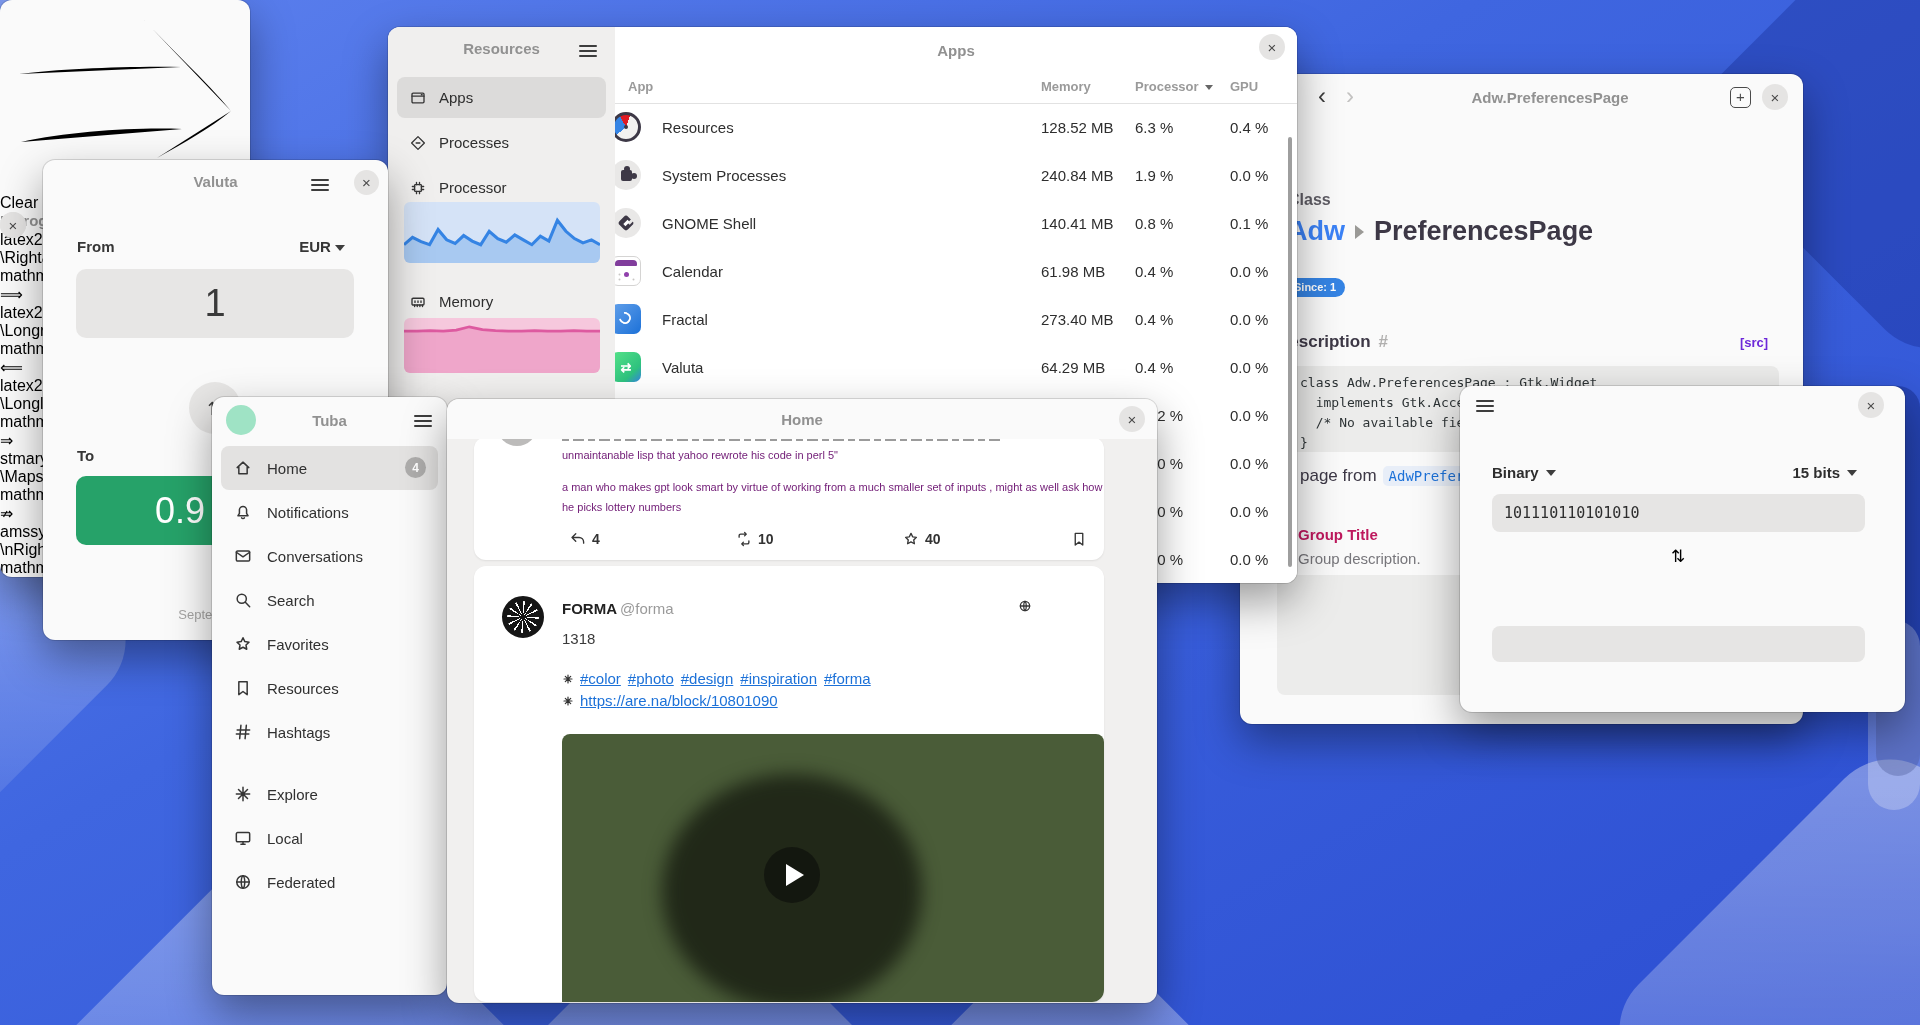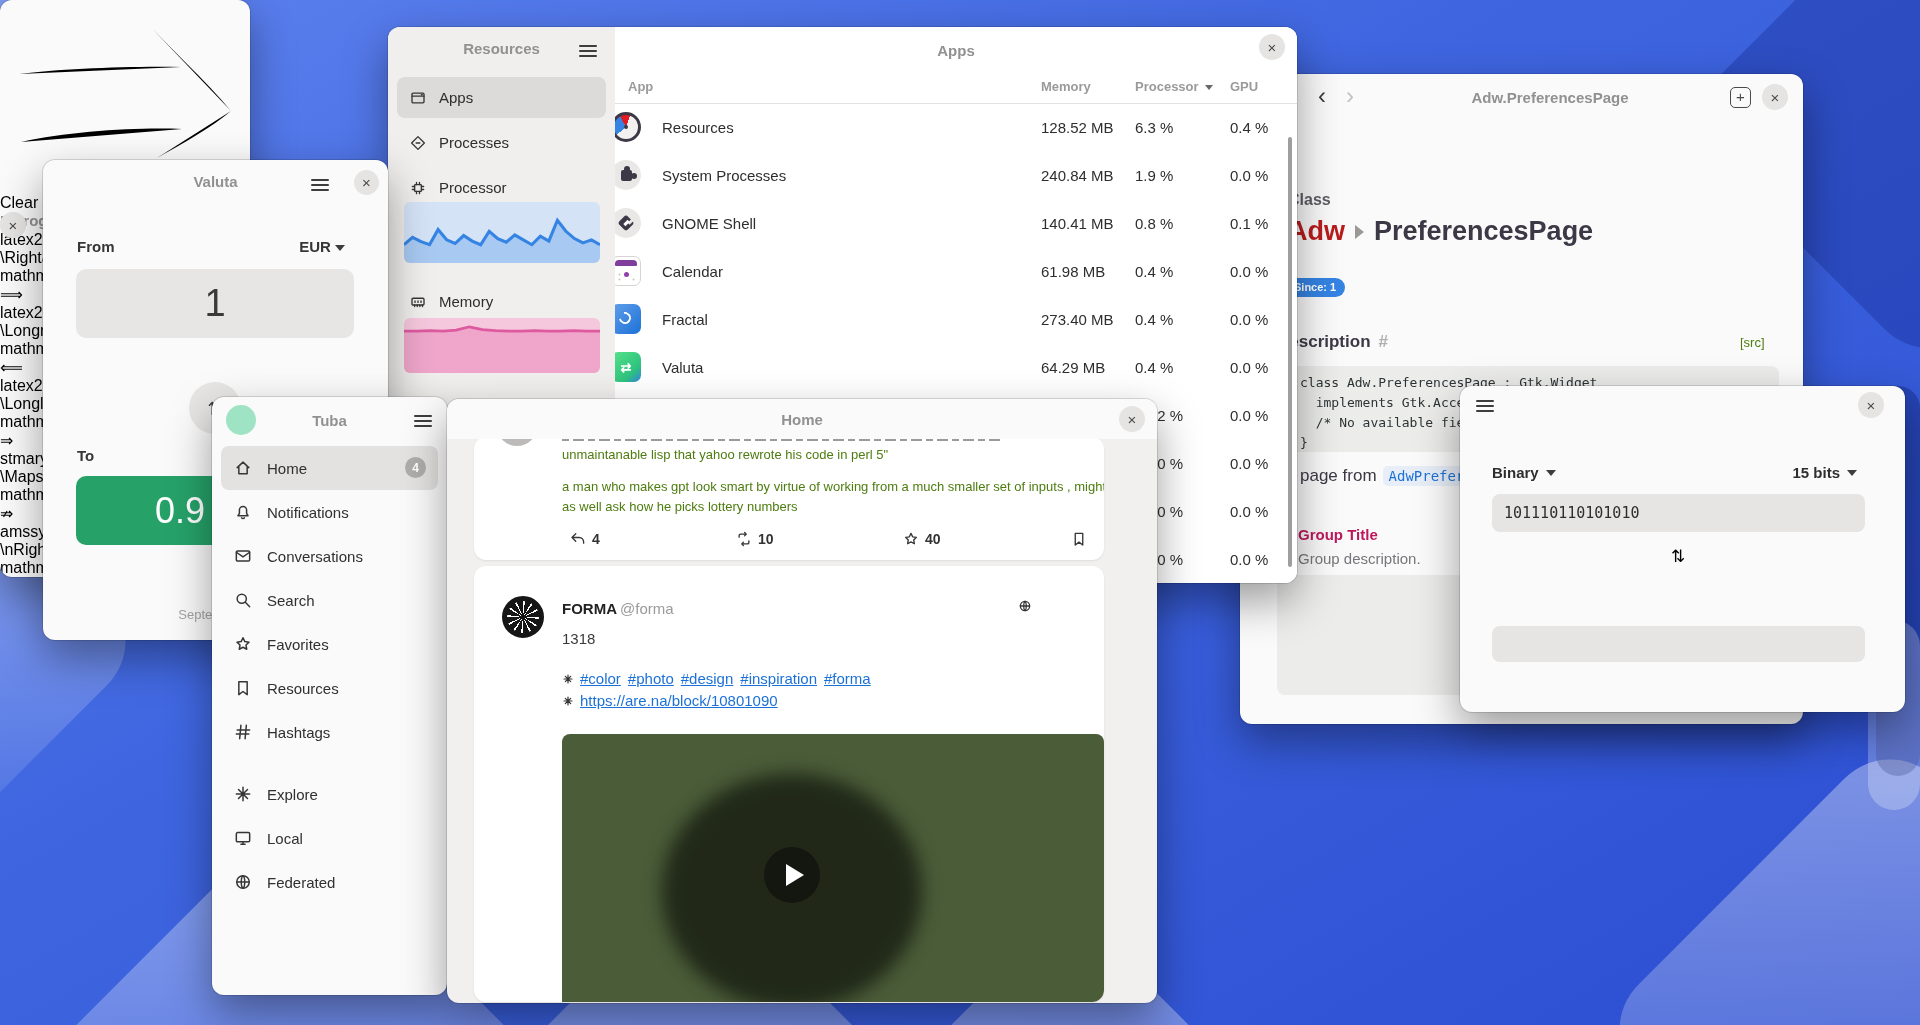--- a/index.html
+++ b/index.html
@@ -99,21 +99,21 @@
   
   .win-home{left:447px;top:399px;width:710px;height:604px;z-index:41;background:#f1f0ef;}
   .home-head{position:absolute;left:0;top:0;right:0;height:40px;background:#fafafa;}
   .win-home .wtitle{left:0;right:0;top:12px;text-align:center;}
   .home-close{right:12px;top:7px;}
   .card{position:absolute;left:27px;width:630px;background:#fff;border-radius:12px;overflow:hidden;box-shadow:0 1px 2px rgba(0,0,0,.08);}
   .card1{top:38px;height:123px;}
   .cut-avatar{position:absolute;left:23px;top:-31px;width:40px;height:40px;border-radius:50%;background:#bcbbba;}
   .cut-line{position:absolute;left:88px;top:0;width:442px;height:4px;opacity:.55;filter:blur(.4px);
     background:repeating-linear-gradient(90deg,#4a4a4a 0 7px,transparent 7px 11px,#4a4a4a 11px 22px,transparent 22px 26px);}
-  .p1-line{position:absolute;left:88px;font-size:13px;color:#4d7c0f;line-height:20px;}
+  .p1-line{position:absolute;left:88px;font-size:11px;color:#701a75;line-height:20px;}
   .p1-body2{width:552px;}
   .act{position:absolute;top:93px;display:flex;align-items:center;gap:5px;font-size:14px;font-weight:bold;color:#333;}
   .act svg{width:18px;height:18px;}
   .card2{top:167px;height:436px;}
   .p2-avatar{position:absolute;left:28px;top:30px;width:42px;height:42px;border-radius:50%;
      background:repeating-conic-gradient(#fff 0deg 7deg,#161616 7deg 30deg);border:5px solid #161616;box-sizing:border-box;}
   .p2-author{position:absolute;left:88px;top:34px;font-size:15px;font-weight:bold;color:#222;}
   .p2-handle{position:absolute;left:146px;top:34px;font-size:15px;color:#9a9a9a;}
   .p2-globe{position:absolute;right:72px;top:33px;color:#555;}
   .p2-body{position:absolute;left:88px;top:64px;font-size:15px;color:#3a3a3a;}
@@ -136,26 +136,26 @@
   .play::after{content:"";margin-left:5px;width:0;height:0;border-left:18px solid #fff;border-top:11px solid transparent;border-bottom:11px solid transparent;}
   
   .win-adw{left:1240px;top:74px;width:563px;height:650px;z-index:10;}
   .adw-nav{position:absolute;top:10px;font-size:24px;color:#3a3a3a;line-height:24px;}
   .adw-fwd{color:#c3c2c1;}
   .win-adw .wtitle{left:160px;width:300px;top:15px;text-align:center;}
   .adw-plus{position:absolute;left:490px;top:13px;width:19px;height:19px;border:1.6px solid #4a4a4a;border-radius:5px;color:#4a4a4a;font-size:15px;line-height:18px;text-align:center;}
   .adw-close{left:522px;top:10px;}
   .adw-kicker{position:absolute;left:48px;top:117px;font-size:16px;font-weight:bold;color:#5e5c64;}
   .adw-h1{position:absolute;left:48px;top:142px;font-size:27px;font-weight:bold;color:#3d3846;display:flex;align-items:center;gap:10px;}
-  .adw-ns{color:#b91c1c;}
+  .adw-ns{color:#3b82f6;}
   .adw-sep{width:0;height:0;border-top:7px solid transparent;border-bottom:7px solid transparent;border-left:9px solid #9a9996;}
   .adw-since{position:absolute;left:45px;top:204px;height:19px;padding:0 9px;border-radius:10px;background:#3584e4;color:#fff;font-size:11px;font-weight:bold;line-height:19px;}
   .adw-h2{position:absolute;left:37px;top:258px;font-size:17px;font-weight:bold;color:#3d3846;}
   .adw-anchor{color:#b0afae;font-weight:bold;margin-left:8px;}
-  .adw-src{position:absolute;left:500px;top:261px;font-size:13px;color:#4d7c0f;}
+  .adw-src{position:absolute;left:500px;top:261px;font-size:13px;color:#6d28d9;font-weight:bold;}
   .adw-code{position:absolute;left:37px;top:292px;width:502px;height:86px;border-radius:8px;background:#ececeb;box-sizing:border-box;padding:7px 14px 0 23px;font-family:"DejaVu Sans Mono","Liberation Mono",monospace;font-size:13px;line-height:20px;color:#2e3436;white-space:pre;}
   .adw-pagefrom{position:absolute;left:60px;top:392px;font-size:17px;color:#3d3846;}
   .adw-pagelink{font-family:"DejaVu Sans Mono","Liberation Mono",monospace;font-size:14px;color:#1c71d8;background:#e8eef8;border-radius:5px;padding:2px 6px;margin-left:6px;}
   .adw-grouptitle{position:absolute;left:58px;top:452px;font-size:15px;font-weight:bold;color:#be185d;}
   .adw-groupdesc{position:absolute;left:58px;top:476px;font-size:15px;color:#77767b;}
   .adw-block2{position:absolute;left:37px;top:501px;width:502px;height:120px;border-radius:8px;background:#ececeb;}
   
   .win-bin{left:1460px;top:386px;width:445px;height:326px;z-index:30;}
   .bin-burger{left:16px;top:14px;}
   .bin-close{left:398px;top:6px;}

